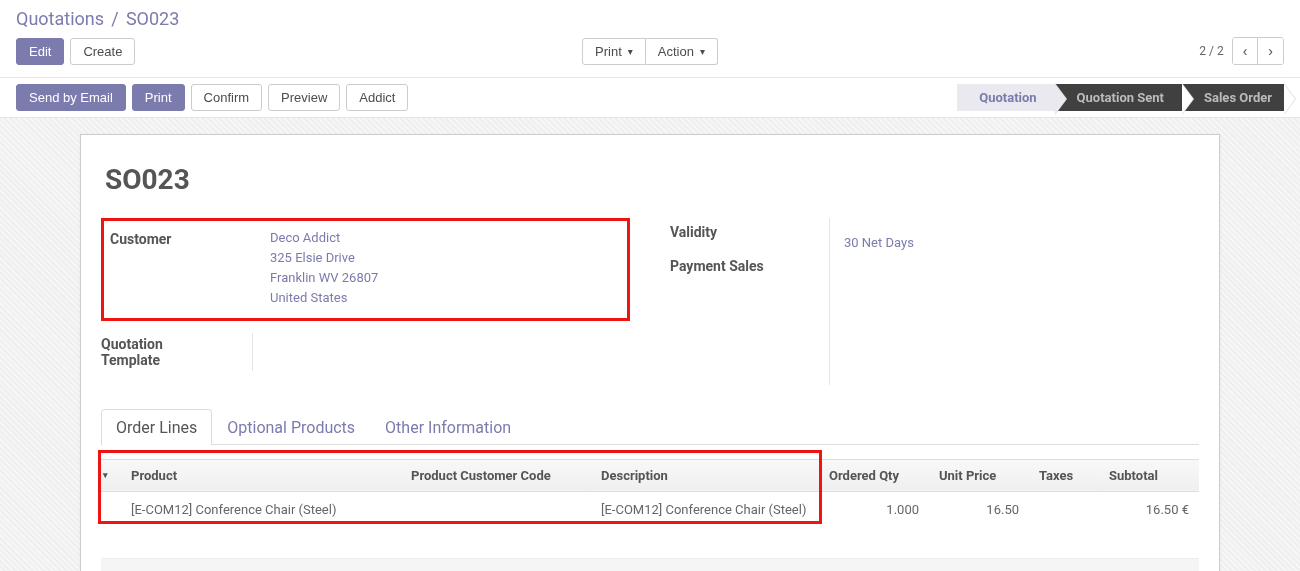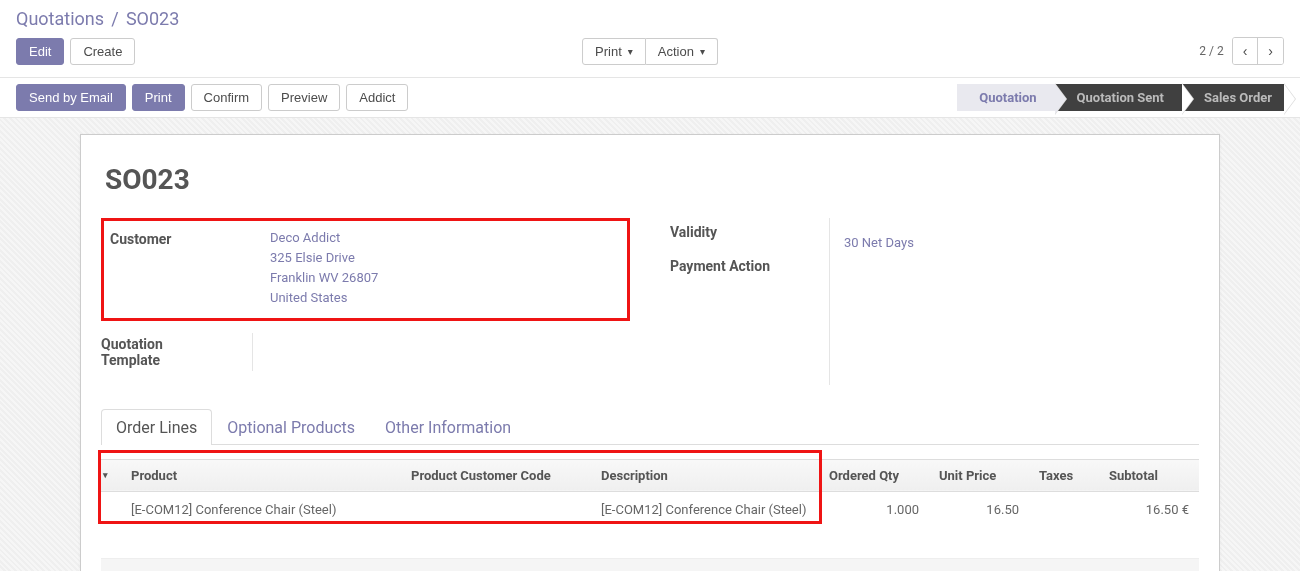--- a/index.html
+++ b/index.html
@@ -175,21 +175,21 @@
             </div>
             <div class="form-value"></div>
           </div>
         </div>
         <div class="form-col" style="display:flex;">
           <div style="width:160px; border-right:1px solid #e5e5e5; padding-right:10px;">
             <div class="form-row">
                 <div class="form-label" style="width:auto;">Validity</div>
               </div>
             <div class="form-row" style="margin-top:6px;">
-                <div class="form-label" style="width:auto;">Payment Action</div>
+                <div class="form-label" style="width:auto;">Payment Sales</div>
               </div>
           </div>
           <div style="flex:1; padding-left:14px;">
             <div class="form-row">
                 <div class="form-value plain"></div>
               </div>
             <div class="form-row" style="margin-top:6px;">
                 <div class="form-value plain">30 Net Days</div>
               </div>
           </div>

